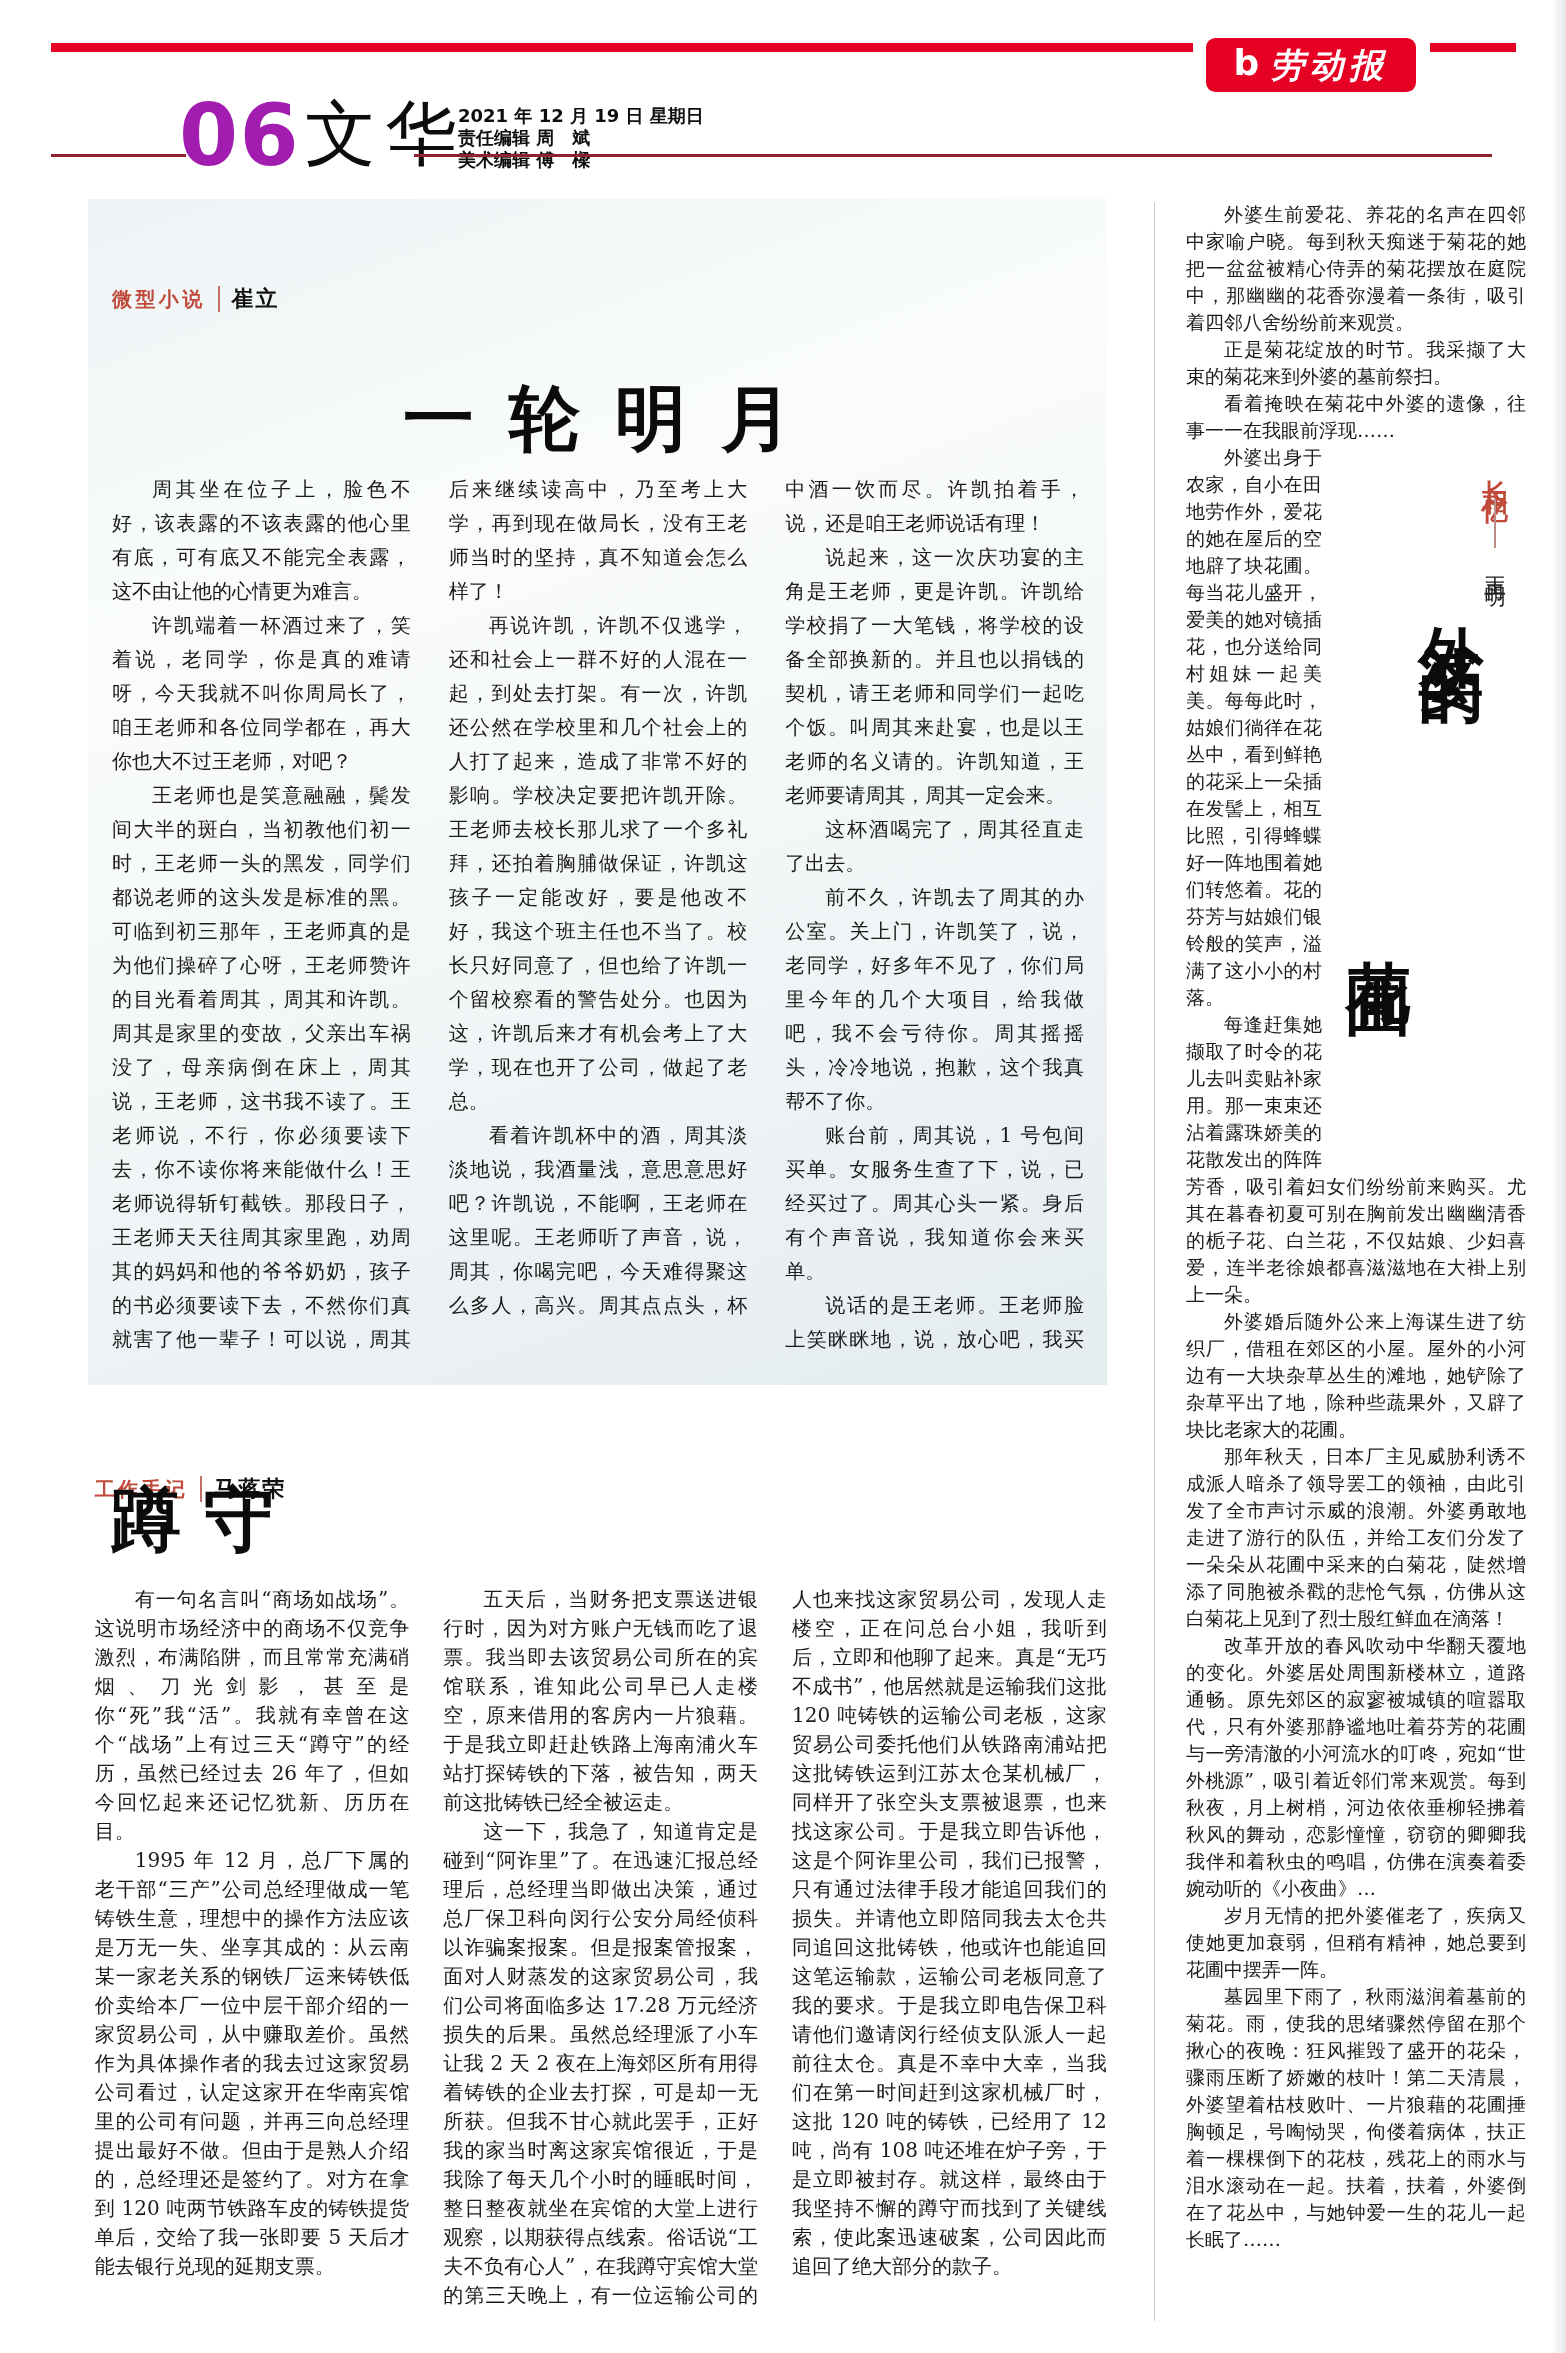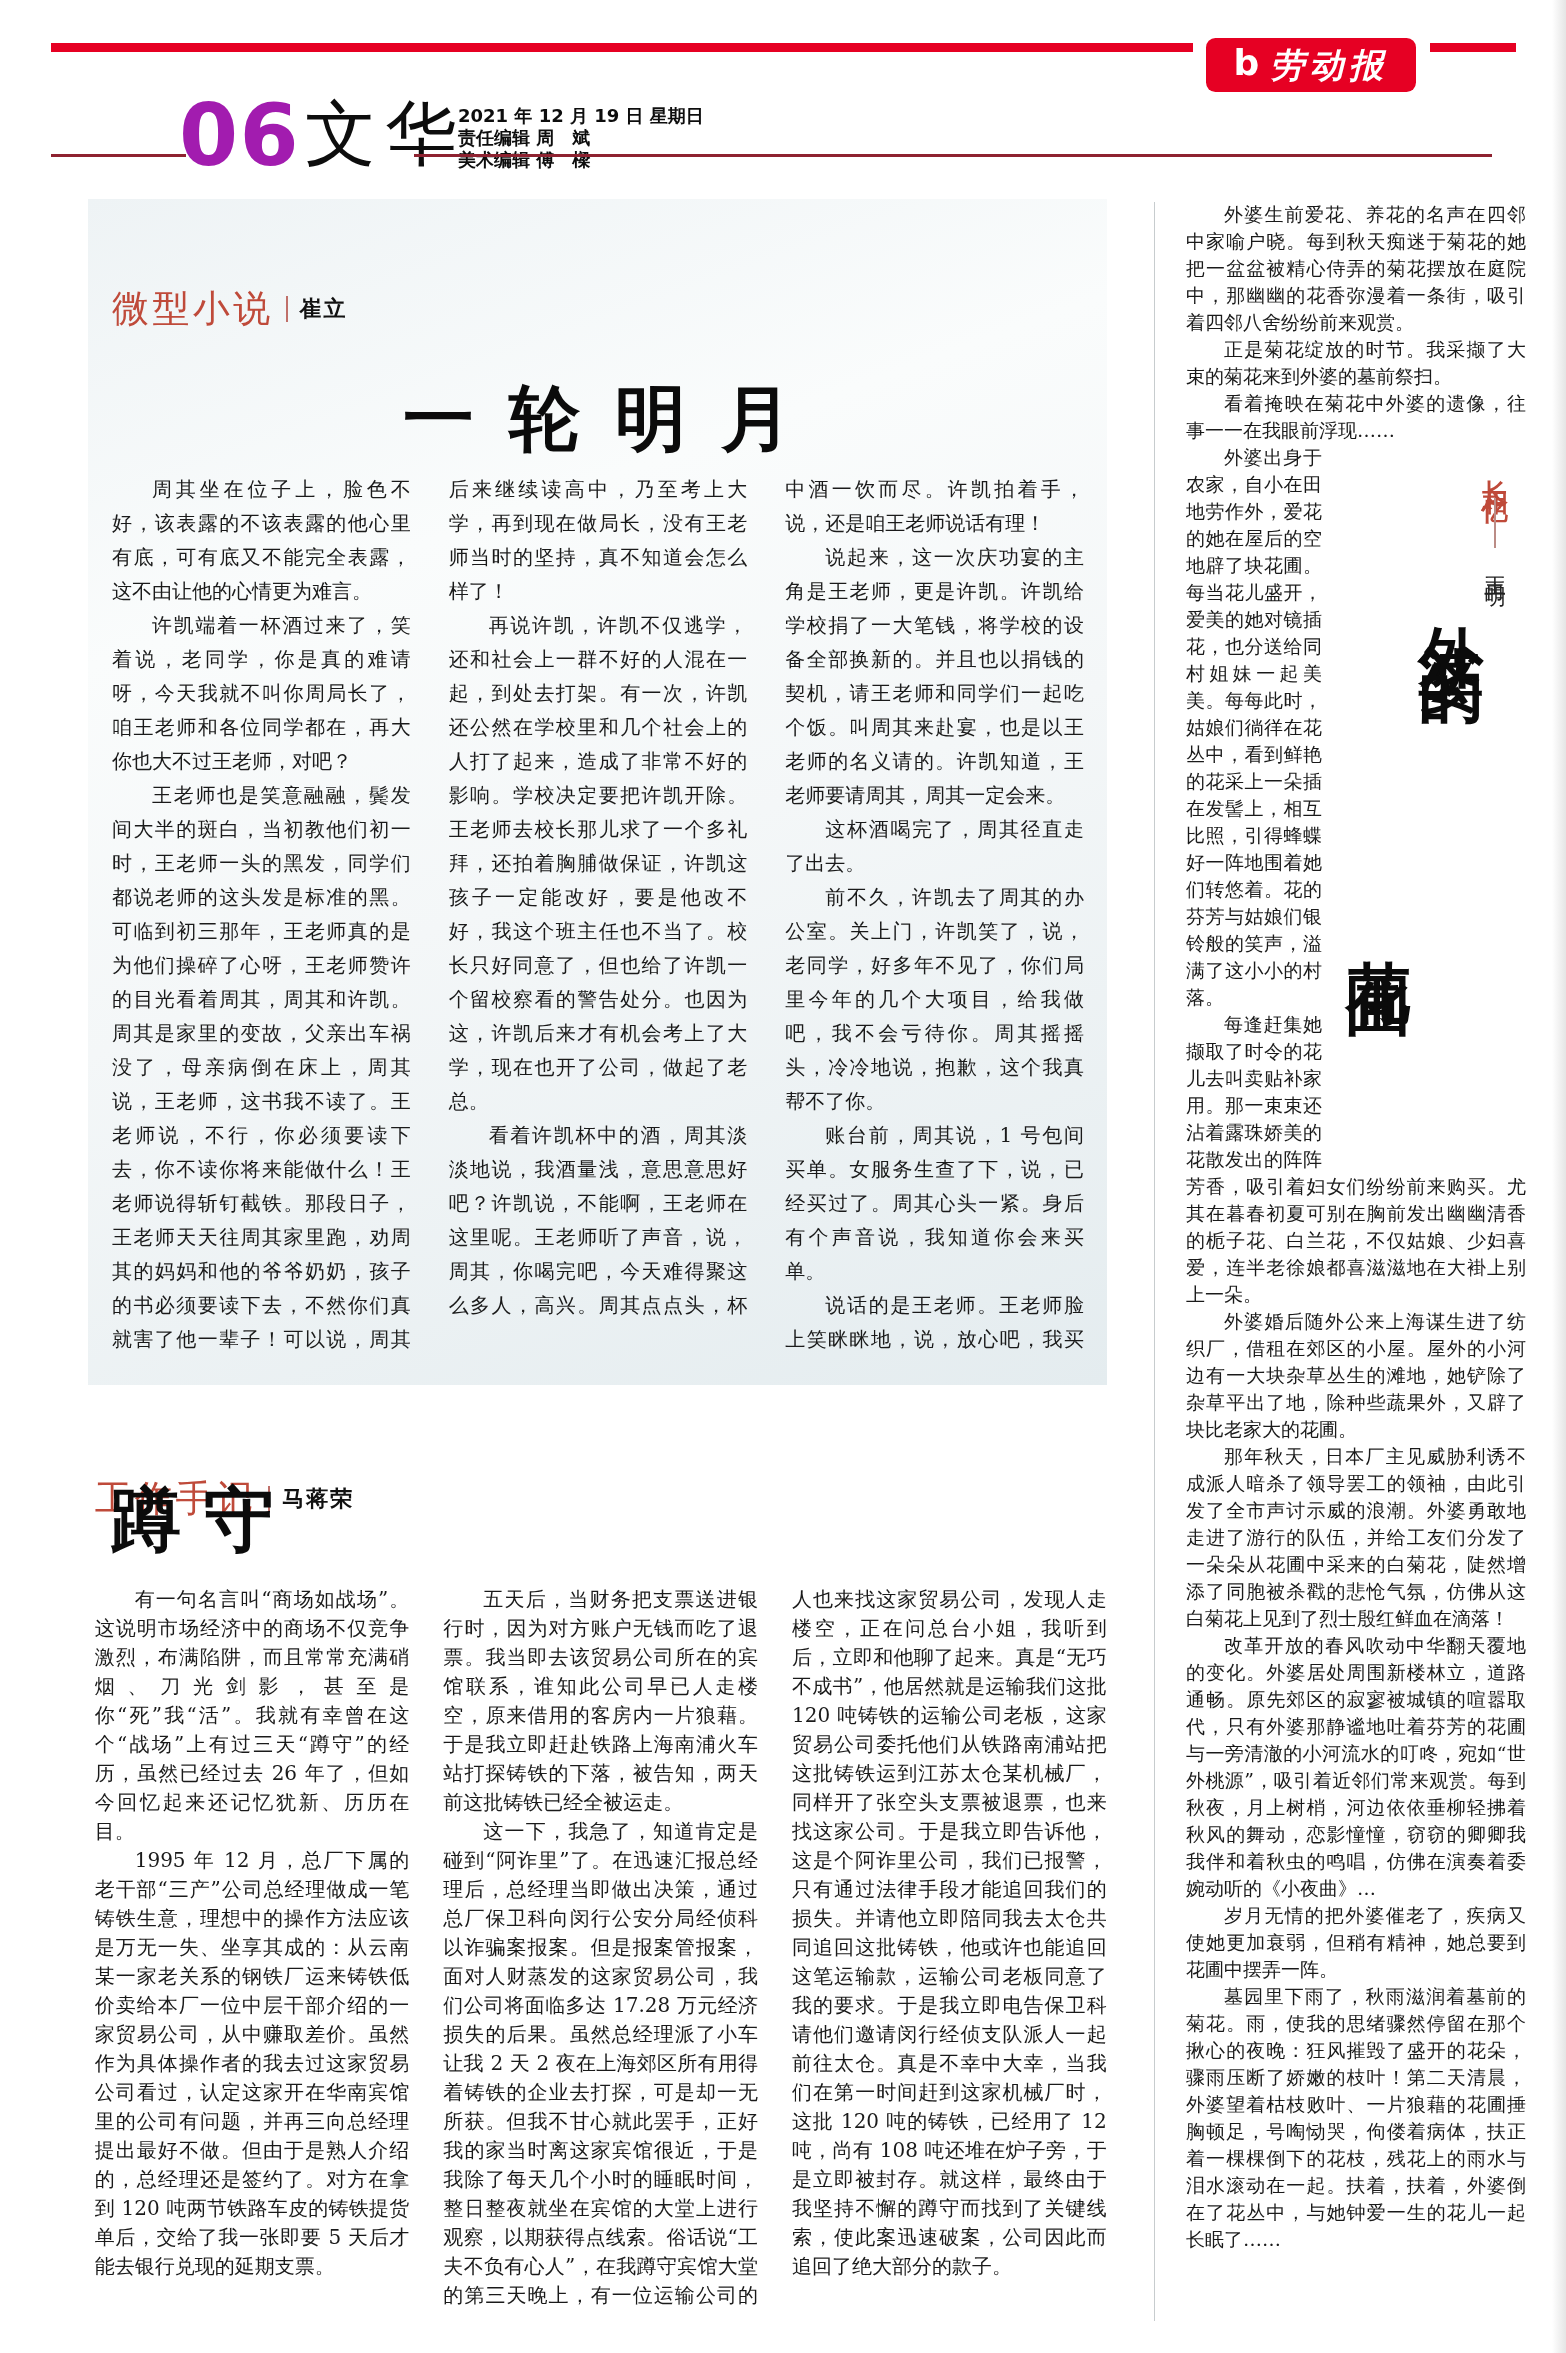--- a/index.html
+++ b/index.html
@@ -22,21 +22,21 @@
     font-weight:900;font-size:85px;line-height:1;letter-spacing:1.3px;color:#a21caf;}
   .page-section{position:absolute;left:305px;top:98px;font-size:71px;line-height:1;
     letter-spacing:9.4px;color:#0d0d0d;}
   .masthead-info{position:absolute;left:458px;top:105px;
     font-family:"DejaVu Sans","Liberation Sans",sans-serif;font-weight:700;
     font-size:18px;line-height:22px;color:#0d0d0d;}
   .maroon-rule-l{position:absolute;left:51px;top:154px;width:135px;height:2.7px;background:#8e2230;}
   .maroon-rule-r{position:absolute;left:414px;right:75px;top:154px;height:2.7px;background:#8e2230;}
   
   .cat-row{display:flex;align-items:center;gap:12px;}
-  .cat{color:#bf4a3a;font-size:37px;letter-spacing:3.4px;font-weight:400;}
+  .cat{color:#bf4a3a;font-size:20px;letter-spacing:3.4px;font-weight:700;}
   .cat-sep{display:inline-block;width:2px;height:25.6px;background:#c0706a;}
   .cat-author{color:#111;font-size:22px;letter-spacing:2px;
     font-family:"DejaVu Sans","Liberation Sans",sans-serif;font-weight:700;}
   .para{margin:0;text-indent:2em;}
   
   .story{position:absolute;left:88px;top:199px;width:1019px;height:1186px;
     background:linear-gradient(160deg,#eef3f5 0%,#fafcfc 30%,#f4f7f8 55%,#e4ecef 100%);}
   .story-cat{position:absolute;left:24px;top:85px;}
   .story-title{position:absolute;left:0;right:0;top:132px;text-align:center;
     font-size:71px;line-height:1.1;font-weight:600;letter-spacing:35px;text-indent:35px;color:#0b0b0b;}

